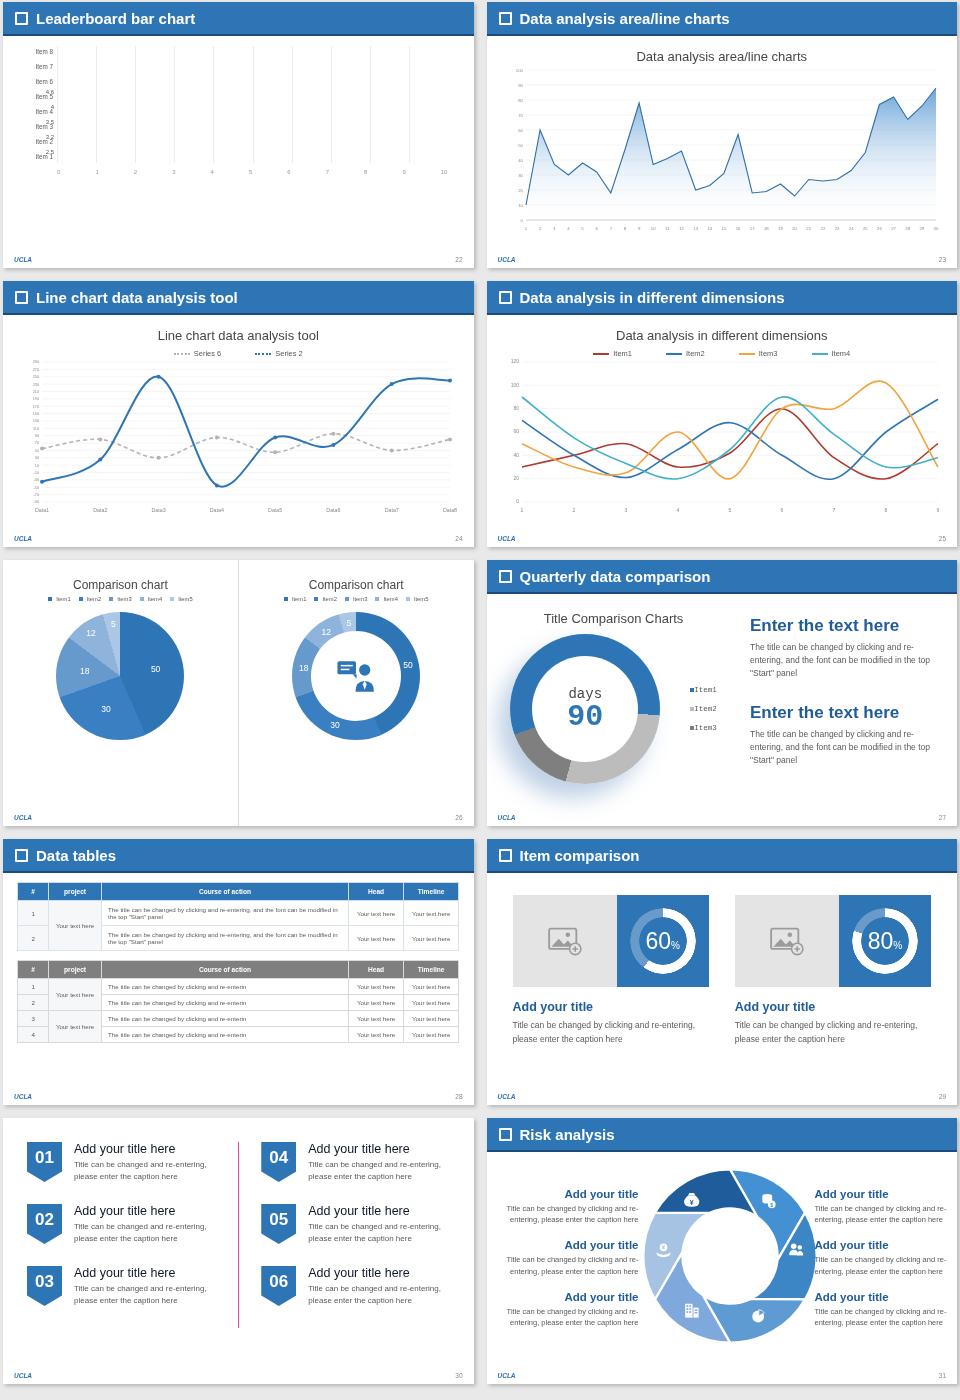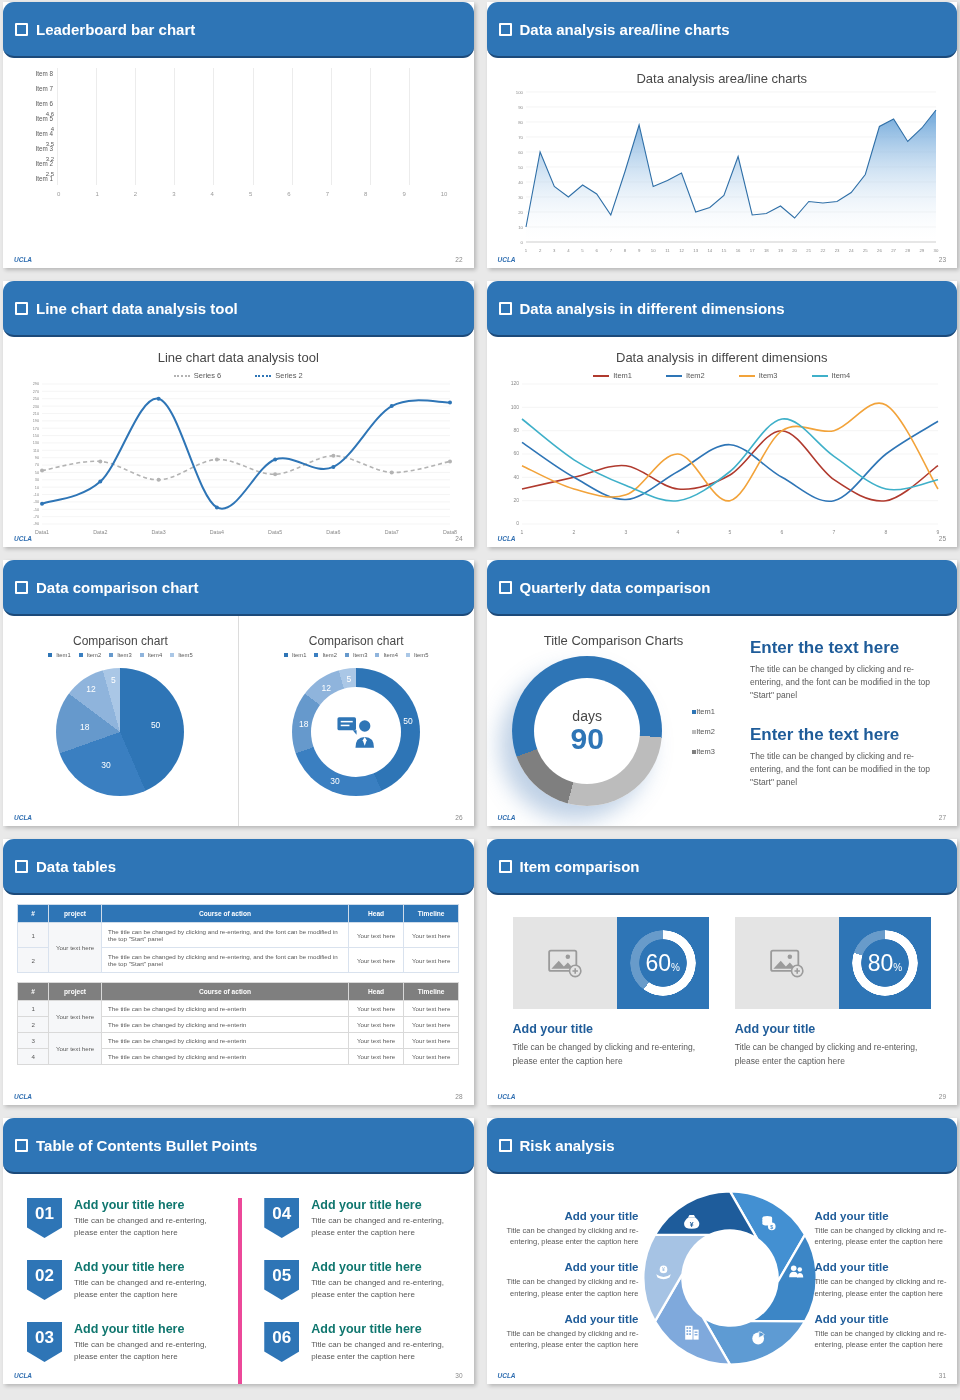--- a/index.html
+++ b/index.html
@@ -1,21 +1,21 @@
 <!DOCTYPE html>
 <html><head>
 <meta charset="utf-8">
 <style>
   html,body{margin:0;padding:0;background:#e9e9e9;font-family:"Liberation Sans",sans-serif;}
   .sheet{width:960px;height:1400px;box-sizing:border-box;padding:2px 3px 0 3px;
     display:grid;grid-template-columns:1fr 1fr;grid-auto-rows:266px;gap:13px;}
   .slide{background:#fff;position:relative;box-shadow:2px 2px 4px rgba(0,0,0,.22);
     display:flex;flex-direction:column;overflow:hidden;}
   .shead{height:32px;flex:0 0 32px;background:#2e75b6;border-bottom:2px solid #1c4a7a;
-    color:#fff;display:flex;align-items:center;gap:8px;padding:11px 12px;font-weight:bold;font-size:15px;border-radius:11px;}
+    color:#fff;display:flex;align-items:center;gap:8px;padding:0 12px;font-weight:bold;font-size:15px;}
   .sq{width:9px;height:9px;border:2px solid #fff;border-radius:1px;flex:0 0 auto;}
   .sbody{flex:1;position:relative;}
   .caption{text-align:center;color:#474747;font-size:13px;margin-top:13px;}
   .foot-logo{position:absolute;left:11px;bottom:5px;font-size:6.5px;font-weight:bold;font-style:italic;color:#2e6db0;}
   .foot-page{position:absolute;right:11px;bottom:5px;font-size:6.5px;color:#8a8a8a;}
   
   .barchart{position:relative;margin:10px 26px 0 20px;}
   .gridlayer{position:absolute;left:34px;right:0;top:0;bottom:12px;
     background:repeating-linear-gradient(90deg,#ececec 0 1px,transparent 1px 10%);}
   .bar-row{display:flex;align-items:center;height:10px;margin-bottom:5px;position:relative;}
@@ -34,21 +34,21 @@
   
   .halves{display:flex;height:100%;}
   .half{flex:1;position:relative;}
   .half+.half{border-left:1px solid #dcdcdc;}
   .pie,.donut{position:relative;border-radius:50%;margin:10px auto 0;}
   .pie-label{position:absolute;color:#fff;font-size:8.5px;transform:translate(-50%,-50%);}
   .hole{position:absolute;background:#fff;border-radius:50%;display:flex;flex-direction:column;align-items:center;justify-content:center;}
   
   .q-left{position:absolute;left:0;top:0;width:54%;}
   .q-right{position:absolute;right:0;top:0;width:44%;padding-right:14px;box-sizing:border-box;}
-  .q-flex{display:flex;align-items:center;justify-content:center;gap:30px;margin-top:8px;}
+  .q-flex{display:flex;align-items:center;justify-content:center;gap:30px;margin-top:8px;font-family:Liberation Mono, monospace;}
   .q-days{font-size:14px;color:#474747;}
   .q-90{font-size:30px;font-weight:bold;color:#2e75b6;line-height:1;}
   .q-legend{display:flex;flex-direction:column;gap:11px;font-size:7.5px;color:#595959;}
   .q-block{margin-top:22px;}
   .q-btitle{font-size:17px;font-weight:bold;color:#1f5c99;margin-bottom:5px;}
   .q-bbody{font-size:8.5px;color:#595959;line-height:1.55;}
   
   .tbl{width:442px;margin:9px auto 0;border-collapse:collapse;font-size:6.2px;color:#595959;table-layout:fixed;}
   .tbl th{color:#fff;font-weight:bold;font-size:6.6px;height:15px;border:1px solid #cfdcea;}
   .tbl td{border:1px solid #d9e2ee;text-align:center;padding:2px 3px;}
@@ -66,27 +66,27 @@
   .bluebox{width:92px;flex:0 0 92px;background:#2e75b6;position:relative;}
   .ring{position:absolute;inset:13px;border-radius:50%;
     -webkit-mask:radial-gradient(closest-side,transparent 71%,#000 73% 99%,transparent 100%);
     mask:radial-gradient(closest-side,transparent 71%,#000 73% 99%,transparent 100%);}
   .pct{position:absolute;inset:0;display:flex;align-items:center;justify-content:center;color:#fff;font-size:23px;}
   .pct small{font-size:10px;margin-top:8px;}
   .card-title{font-size:12.5px;font-weight:bold;color:#1f5c99;margin:13px 0 5px;}
   .card-body{font-size:8.5px;color:#595959;line-height:1.6;}
   
   .toc-grid{display:grid;grid-template-columns:1fr 1fr;margin:24px 24px 0;}
-  .toc-col+.toc-col{border-left:4px solid #ec4899;padding-left:22px;}
+  .toc-col+.toc-col{border-left:1px solid #ec4899;padding-left:22px;}
   .toc-col:first-child{padding-right:22px;}
   .toc-item{display:flex;gap:12px;margin-bottom:21px;}
   .toc-badge{width:35px;height:40px;flex:0 0 35px;background:#2e75b6;color:#fff;font-size:17px;font-weight:bold;
     display:flex;justify-content:center;padding-top:6px;box-sizing:border-box;
     clip-path:polygon(0 0,100% 0,100% 74%,50% 100%,0 74%);}
-  .toc-title{font-size:12.5px;font-weight:bold;color:#0f766e;margin-bottom:3px;}
+  .toc-title{font-size:12.5px;font-weight:normal;color:#0f172a;margin-bottom:3px;}
   .toc-body{font-size:8px;color:#595959;line-height:1.5;}
   
   .risk-grid{display:grid;grid-template-columns:150px 176px 150px;align-items:center;margin:10px 0 0 2px;}
   .risk-col{display:flex;flex-direction:column;gap:14px;}
   .risk-col.left{text-align:right;}
   .risk-title{font-size:11.5px;font-weight:bold;color:#1f5c99;margin-bottom:3px;}
   .risk-body{font-size:7.5px;color:#595959;line-height:1.5;}
   .axis-text{fill:#8a8a8a;}
 </style>
 </head>
@@ -395,24 +395,20 @@
             <path d="M 26 62.3 C 34.7 68.1 60.7 87.8 78 97.3 C 95.3 106.8 112.7 120.5 130 119.5 C 147.3 118.5 164.7 100.6 182 91.5 C 199.3 82.4 216.7 63.7 234 64.7 C 251.3 65.7 268.7 88.0 286 97.3 C 303.3 106.6 320.7 124.6 338 120.7 C 355.3 116.8 372.7 87.2 390 74 C 407.3 60.8 433.3 46.8 442 41.3" fill="none" stroke="#2e75b6" stroke-width="1.6"></path>
             <path d="M 26 85.7 C 34.7 89.6 60.7 104.2 78 109 C 95.3 113.8 112.7 120.6 130 114.8 C 147.3 109.0 164.7 73.0 182 74 C 199.3 75.0 216.7 124.6 234 120.7 C 251.3 116.8 268.7 62.4 286 50.7 C 303.3 39.0 320.7 55.0 338 50.7 C 355.3 46.4 372.7 15.3 390 25 C 407.3 34.7 433.3 95.0 442 109" fill="none" stroke="#f2a33a" stroke-width="1.6"></path>
             <path d="M 26 39 C 34.7 45.8 60.7 68.7 78 79.8 C 95.3 90.9 112.7 98.7 130 105.5 C 147.3 112.3 164.7 123.0 182 120.7 C 199.3 118.4 216.7 105.1 234 91.5 C 251.3 77.9 268.7 41.5 286 39 C 303.3 36.5 320.7 64.6 338 76.3 C 355.3 88.0 372.7 105.1 390 109 C 407.3 112.9 433.3 101.3 442 99.7" fill="none" stroke="#3fb0c9" stroke-width="1.6"></path>
           </svg></div>
       <span class="foot-logo">UCLA</span>
       <span class="foot-page">25</span>
     </div>
   </div>
 
   <div class="slide">
-    <div class="shead">
-      <span class="sq"></span>
-      <span>Data comparison chart</span>
-    </div>
     <div class="sbody">
       <div class="halves">
         <div class="half">
           <div class="caption" style="font-size:12px;margin-top:18px">Comparison chart</div>
           <div class="legend" id="legend5a" style="gap:8px;font-size:5.8px;margin-top:4px">
               <span class="li">
                 <span class="lg-sq" style="border-color:#2e75b6;background:#2e75b6"></span>
                 <span>Item1</span>
               </span>
               <span class="li">
@@ -663,24 +659,20 @@
       <div class="card-title">Add your title</div>
       <div class="card-body">Title can be changed by clicking and re-entering, please enter the caption here</div>
     </div>
         </div>
       <span class="foot-logo">UCLA</span>
       <span class="foot-page">29</span>
     </div>
   </div>
 
   <div class="slide">
-    <div class="shead">
-      <span class="sq"></span>
-      <span>Table of Contents Bullet Points</span>
-    </div>
     <div class="sbody">
       <div class="toc-grid" id="tocgrid">
           <div class="toc-col">
             <div class="toc-item">
        <div class="toc-badge">01</div>
        <div>
                 <div class="toc-title">Add your title here</div>
        <div class="toc-body">Title can be changed and re-entering, please enter the caption here</div>
               </div>
             </div>

